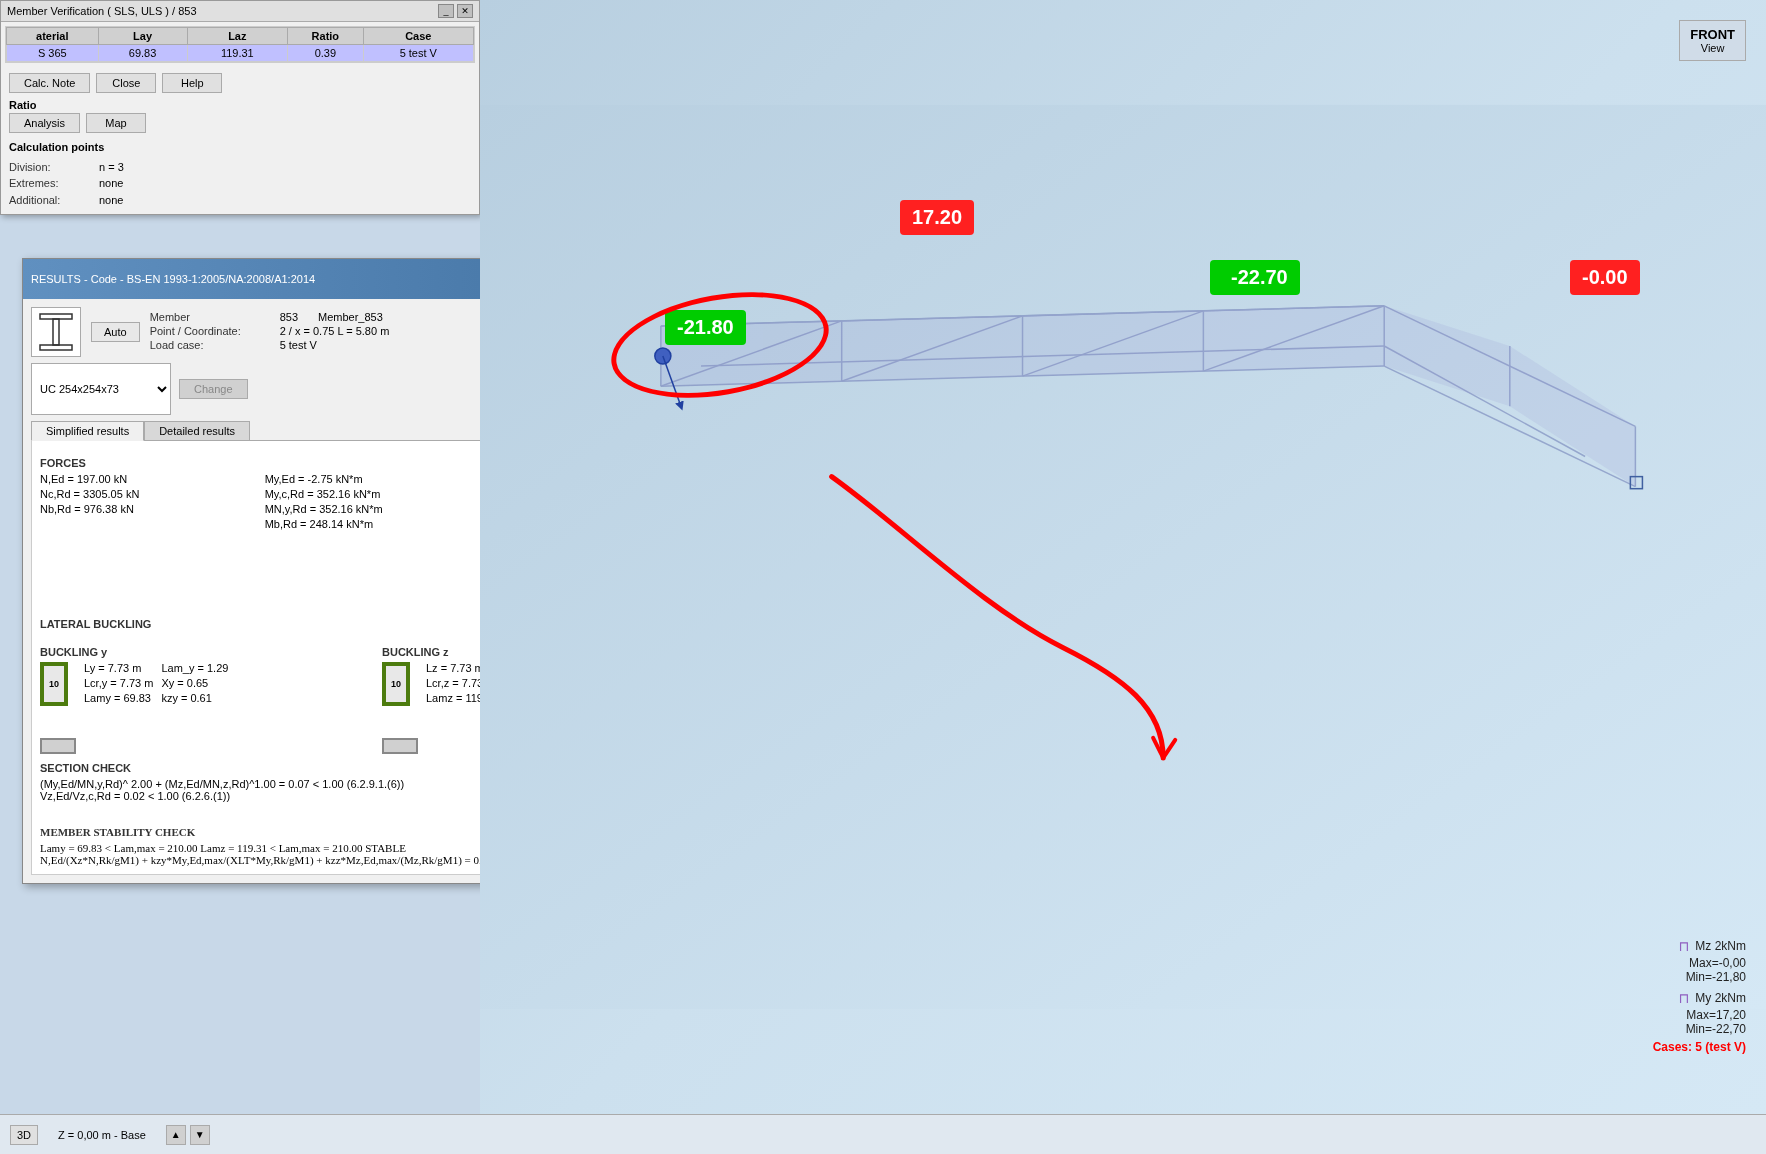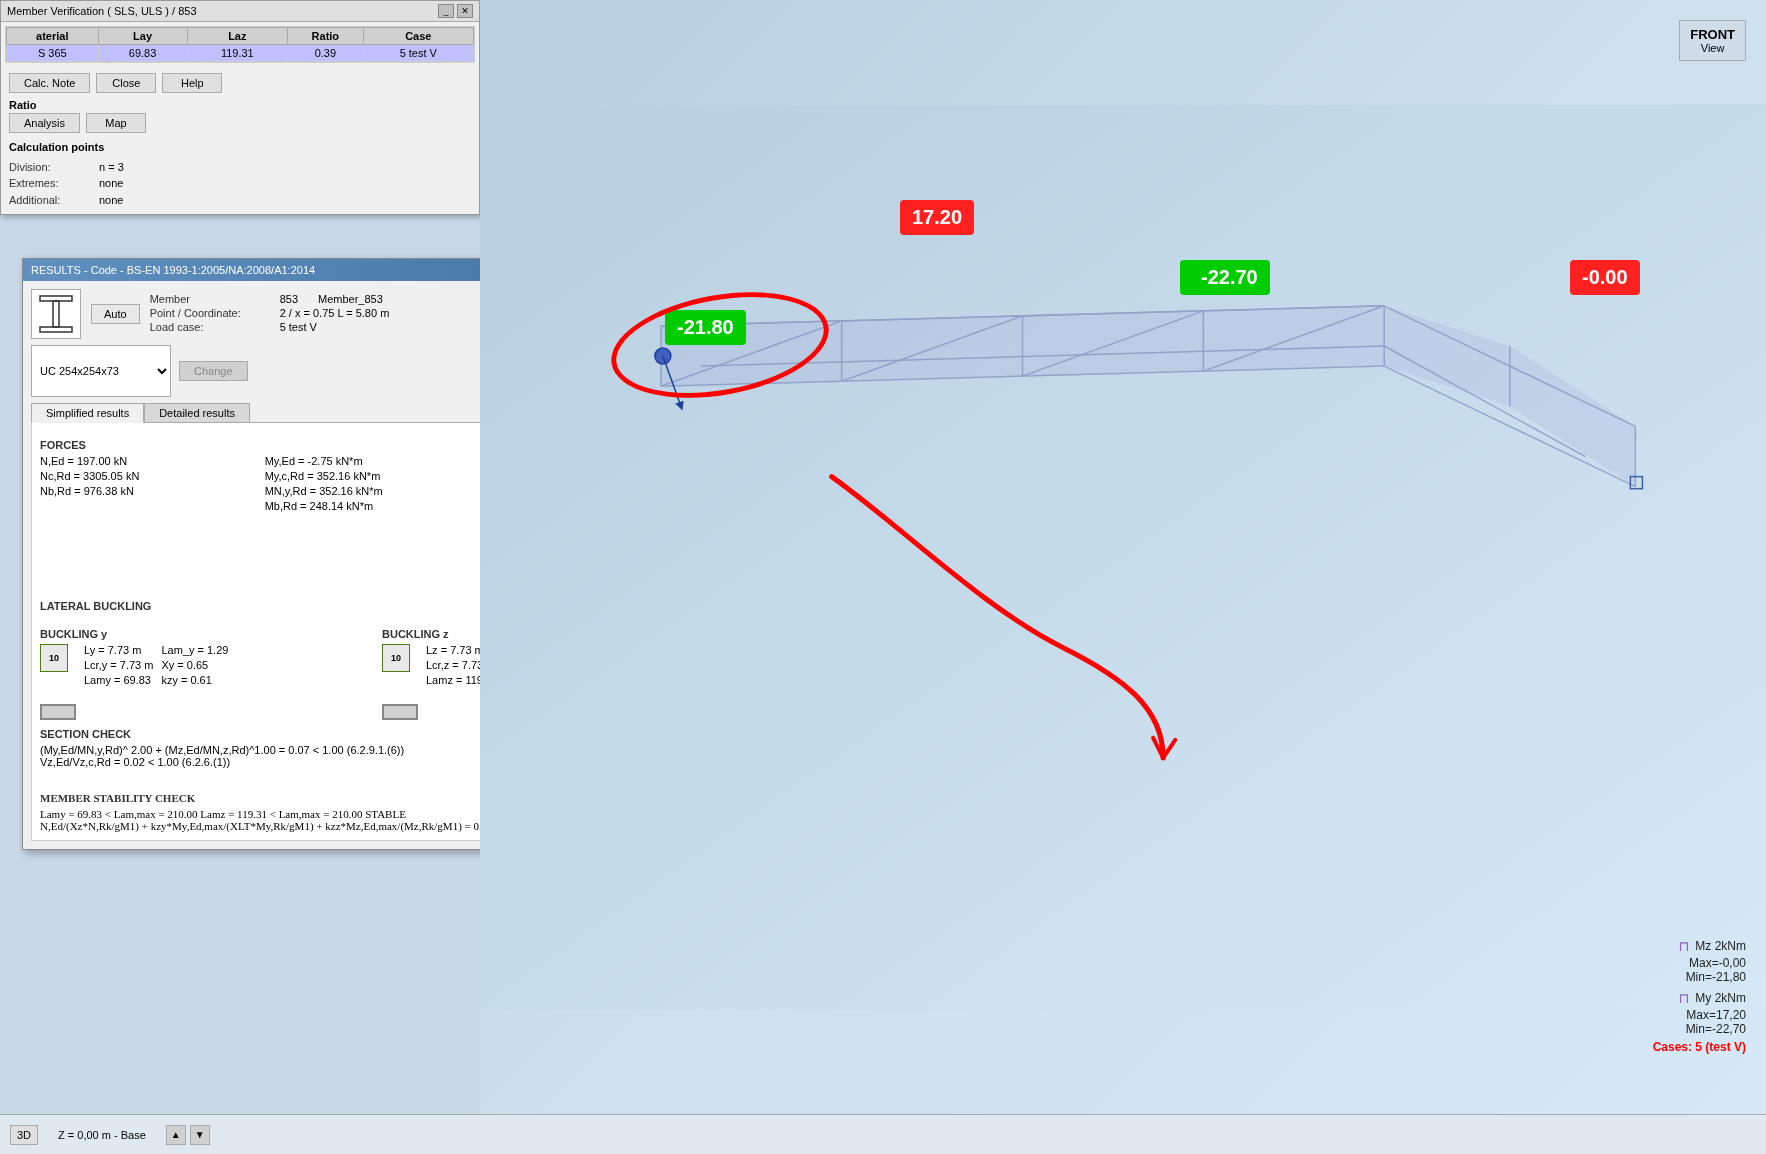--- a/index.html
+++ b/index.html
@@ -114,21 +114,21 @@
       top: 258px;
       left: 22px;
       width: 700px;
       background: #f0f0f0;
       border: 1px solid #888;
       box-shadow: 3px 3px 8px rgba(0,0,0,0.3);
     }
     .main-dialog .title-bar {
       background: linear-gradient(to right, #6090c0, #4070a0);
       color: white;
-      padding: 4px 8px;
+      padding: 13px 8px;
       font-size: 11px;
       display: flex;
       justify-content: space-between;
       align-items: center;
     }
     .main-dialog .dialog-body {
       padding: 8px;
     }
     .member-info {
       display: flex;
@@ -260,22 +260,22 @@
       grid-template-columns: 1fr 1fr 1fr 1fr;
       gap: 2px 8px;
       font-size: 11px;
       margin-bottom: 4px;
     }
     .buckle-section {
       margin-top: 4px;
     }
     .buckle-icon {
       width: 28px;
-      height: 28px;
-      border: 1px solid #4d7c0f;
+      height: 44px;
+      border: 4px solid #4d7c0f;
       background: #e8e8e8;
       display: inline-flex;
       align-items: center;
       justify-content: center;
       font-size: 9px;
       font-weight: bold;
     }
     .buckle-col {
       display: flex;
       flex-direction: column;
@@ -700,21 +700,21 @@
       <marker id="arr" markerWidth="6" markerHeight="6" refX="3" refY="3" orient="auto">
         <path d="M0,0 L6,3 L0,6 Z" fill="#2040a0"></path>
       </marker>
     </defs>
 
     <rect x="1145" y="370" width="12" height="12" fill="none" stroke="#4060a0" stroke-width="1.5"></rect>
   </svg>
 
   <div class="badge-red" style="top: 200px; left: 420px;">17.20</div>
 
-  <div class="badge-green" style="top: 260px; left: 700px; padding-left: 21px;">-22.70</div>
+  <div class="badge-green" style="top: 260px; left: 730px; padding-left: 21px;">-22.70</div>
 
   <div class="badge-green" style="top: 310px; left: 185px;">-21.80</div>
 
   <div class="badge-red" style="top: 260px; left: 1090px;">-0.00</div>
 
   <div class="red-oval" style="top: 295px; left: 130px;"></div>
 
   <svg class="arrow-overlay" viewBox="0 0 1280 900" xmlns="http://www.w3.org/2000/svg">
 
     <path d="M 350 370 C 420 420, 500 500, 580 540 C 640 570, 680 600, 680 650" stroke="red" stroke-width="5" fill="none" stroke-linecap="round"></path>

